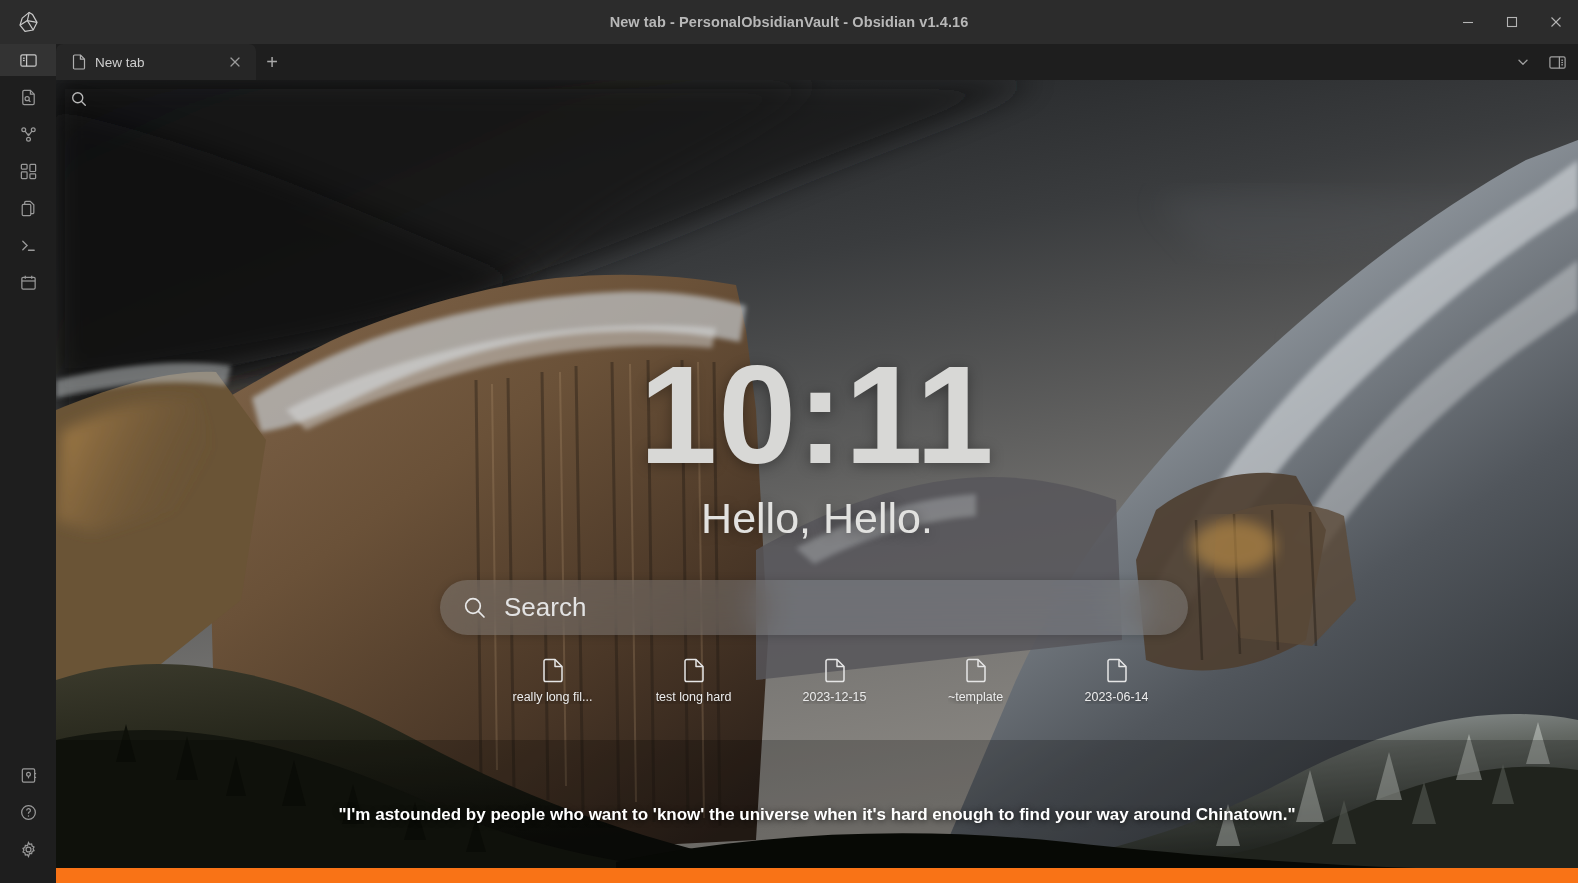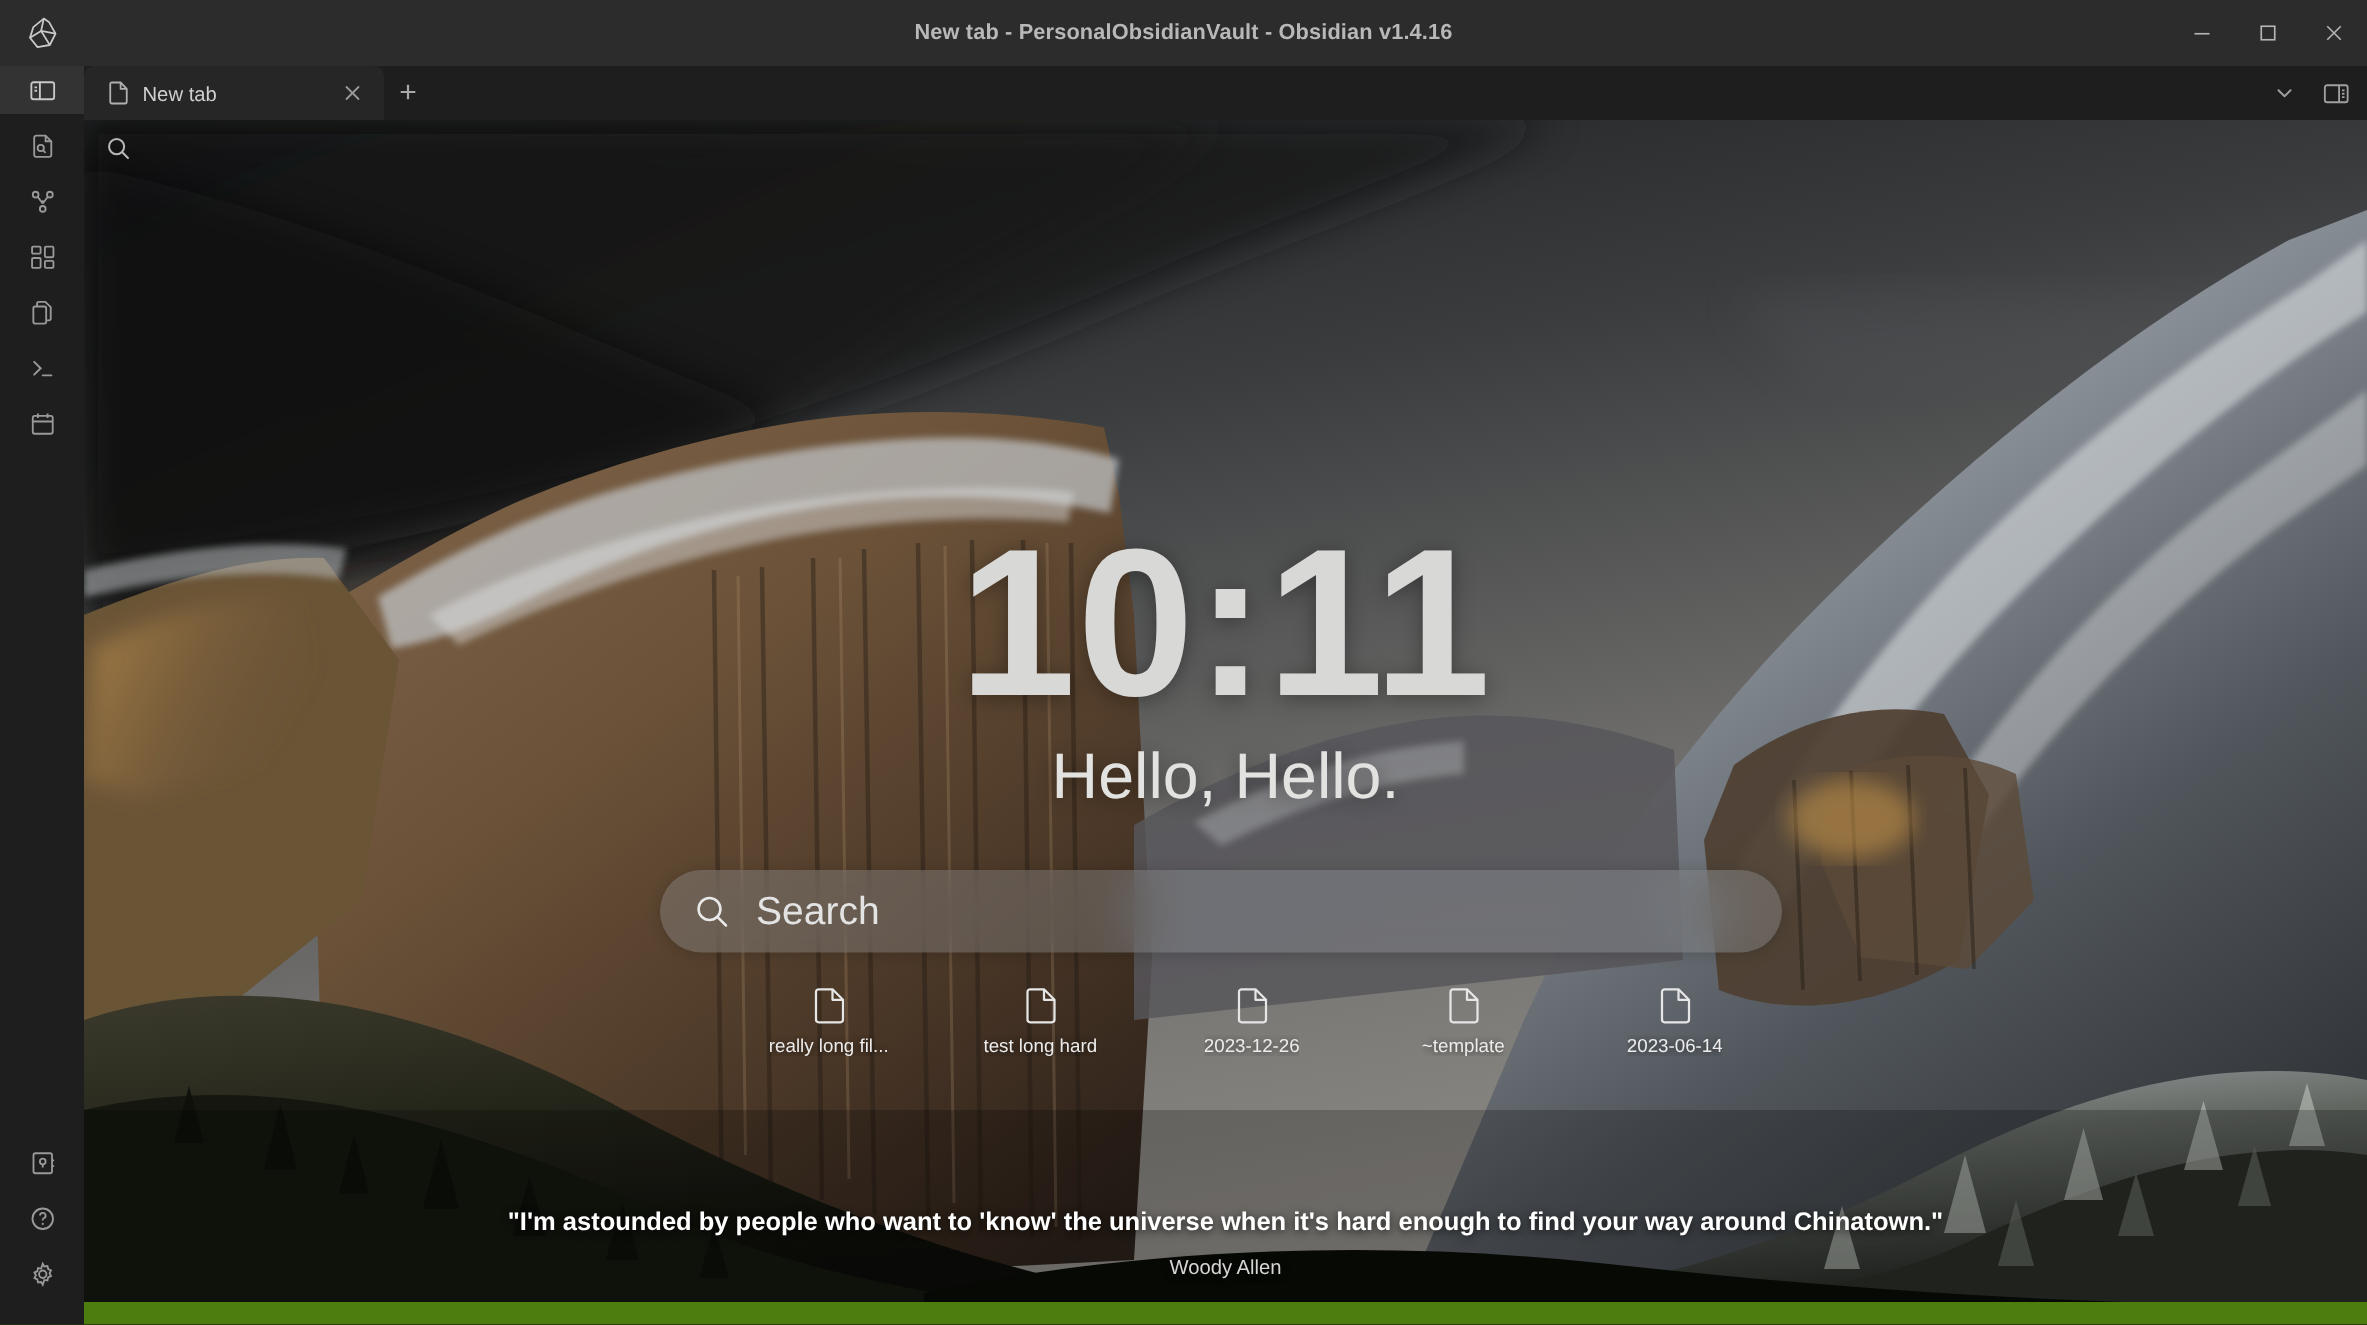--- a/index.html
+++ b/index.html
@@ -10,21 +10,21 @@
     overflow: hidden;
     background: #000;
     font-family: "Liberation Sans", sans-serif;
   }
 
   #app {
     position: absolute;
     left: 0; top: 0;
     width: 1578px;
     height: 883px;
-    background: #4d7c0f;
+    background: #f97316;
   }
 
   
   .titlebar {
     position: absolute;
     left: 0; top: 0;
     width: 1578px; height: 44px;
     background: #2c2c2c;
     display: flex;
     align-items: center;
@@ -646,21 +646,21 @@
           <span class="shortcut-label">test long hard</span>
         </div>
 
         <div class="shortcut">
           <span class="shortcut-icon">
             <svg width="22" height="25" viewBox="0 0 22 25" fill="none" stroke="currentColor" stroke-width="1.5" stroke-linejoin="round">
               <path d="M13 1.5H3.8A1.8 1.8 0 0 0 2 3.3v18.4A1.8 1.8 0 0 0 3.8 23.5h14.4A1.8 1.8 0 0 0 20 21.7V8.5z"></path>
               <path d="M13 1.5v7h7"></path>
             </svg>
           </span>
-          <span class="shortcut-label">2023-12-26</span>
+          <span class="shortcut-label">2023-12-15</span>
         </div>
 
         <div class="shortcut">
           <span class="shortcut-icon">
             <svg width="22" height="25" viewBox="0 0 22 25" fill="none" stroke="currentColor" stroke-width="1.5" stroke-linejoin="round">
               <path d="M13 1.5H3.8A1.8 1.8 0 0 0 2 3.3v18.4A1.8 1.8 0 0 0 3.8 23.5h14.4A1.8 1.8 0 0 0 20 21.7V8.5z"></path>
               <path d="M13 1.5v7h7"></path>
             </svg>
           </span>
           <span class="shortcut-label">~template</span>
@@ -672,18 +672,17 @@
               <path d="M13 1.5H3.8A1.8 1.8 0 0 0 2 3.3v18.4A1.8 1.8 0 0 0 3.8 23.5h14.4A1.8 1.8 0 0 0 20 21.7V8.5z"></path>
               <path d="M13 1.5v7h7"></path>
             </svg>
           </span>
           <span class="shortcut-label">2023-06-14</span>
         </div>
       </div>
 
       <div class="quote-block">
         <div class="quote-text">"I'm astounded by people who want to 'know' the universe when it's hard enough to find your way around Chinatown."</div>
-        <div class="quote-author">Woody Allen</div>
       </div>
 
     </div>
   </div>
 </div>
 
 </body></html>

